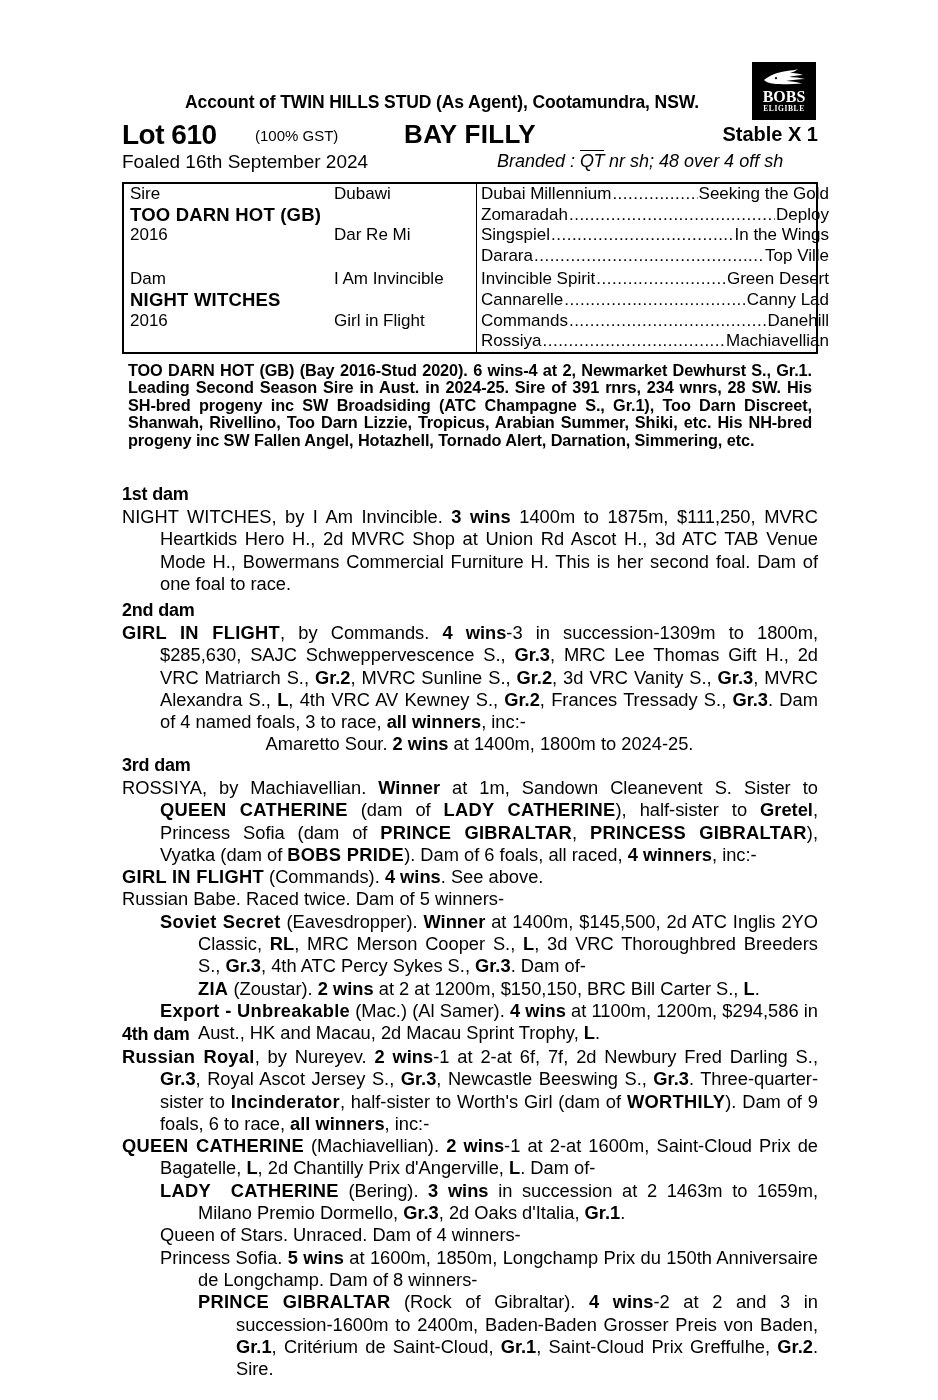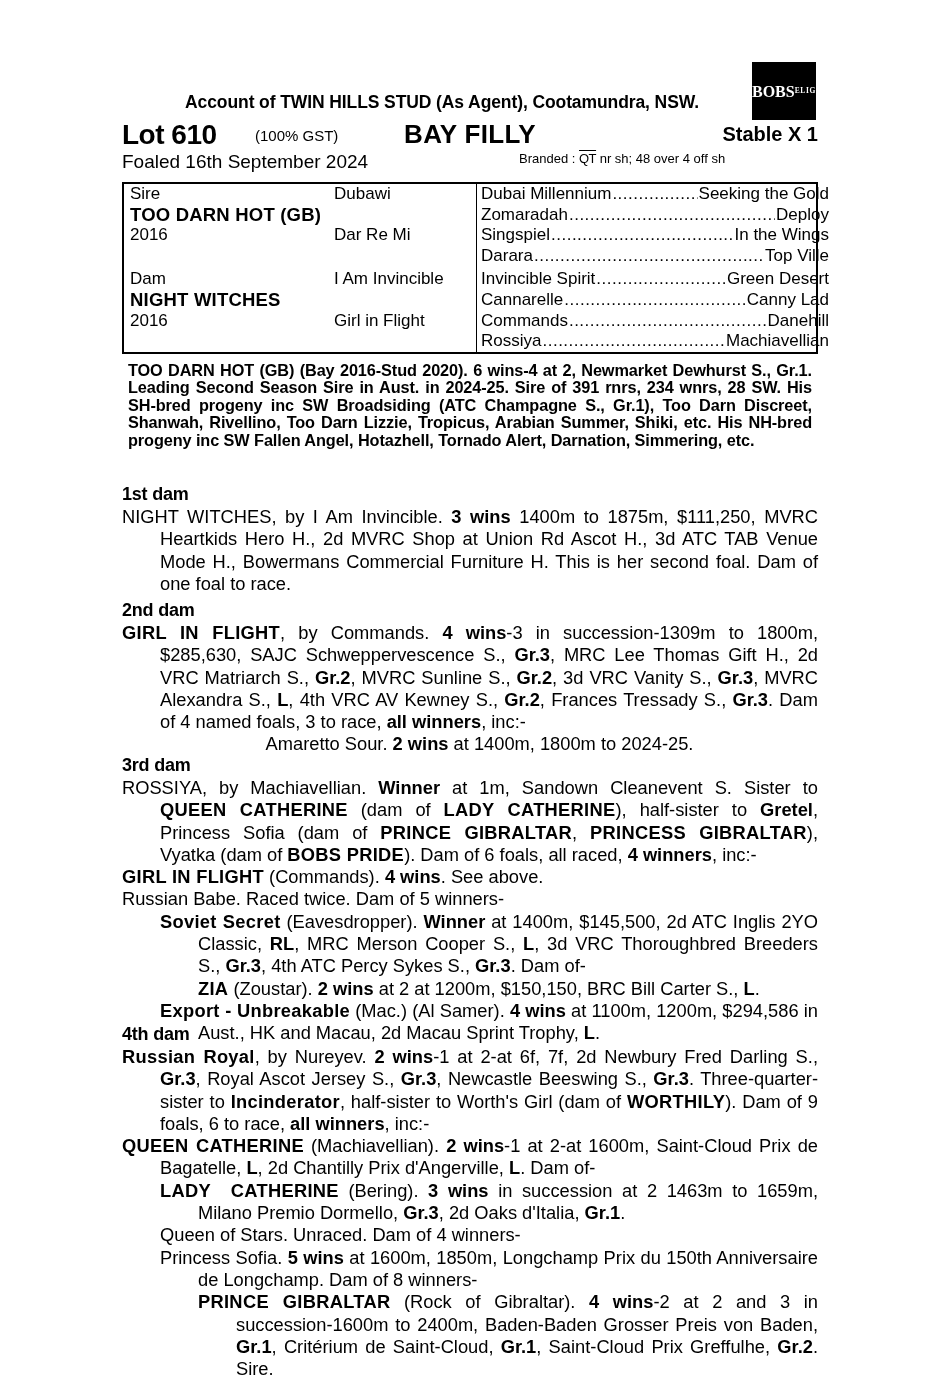--- a/index.html
+++ b/index.html
@@ -16,21 +16,21 @@
     box-sizing:border-box;
     padding:0;
   }
 
   
   .logo{
     position:absolute;
     right:0px; top:62px;
     width:64px;height:58px;
     background:#000;
-    display:flex;flex-direction:row;
+    display:flex;flex-direction:column;
     align-items:center;justify-content:flex-start;
     color:#fff;overflow:hidden;
   }
   .logo svg{display:block;margin-top:5px;}
   .logo .bobs{
     font-size:16px;font-weight:bold;letter-spacing:0px;line-height:15px;
     font-family:"Liberation Serif", serif;
   }
   .logo .elig{
     font-size:7.5px;font-weight:bold;letter-spacing:.6px;line-height:10px;
@@ -66,21 +66,21 @@
     font-size:20px;font-weight:bold;
   }
 
   .subline{
     position:absolute;left:122px;top:151px;width:696px;height:26px;
   }
   .subline .foaled{
     position:absolute;left:0;top:0;font-size:19px;text-align:center;
   }
   .subline .branded{
-    position:absolute;left:397px;top:0;font-size:13px;white-space:nowrap;
+    position:absolute;left:375px;top:0;font-size:18px;white-space:nowrap;font-style:italic;
   }
   .ovl{ text-decoration:overline; letter-spacing:-0.5px;}
 
   
   .ped{
     position:absolute;left:122px;top:182px;
     width:696px;
     border:2.5px solid #000;
     box-sizing:border-box;
   }

